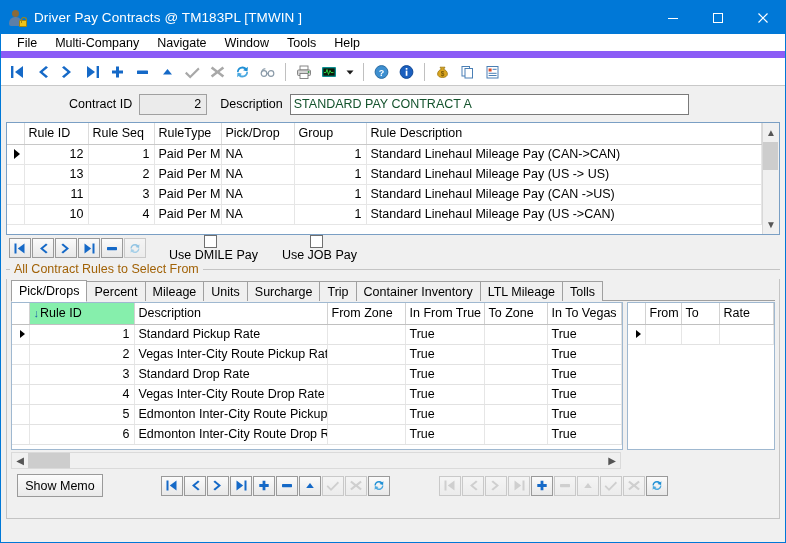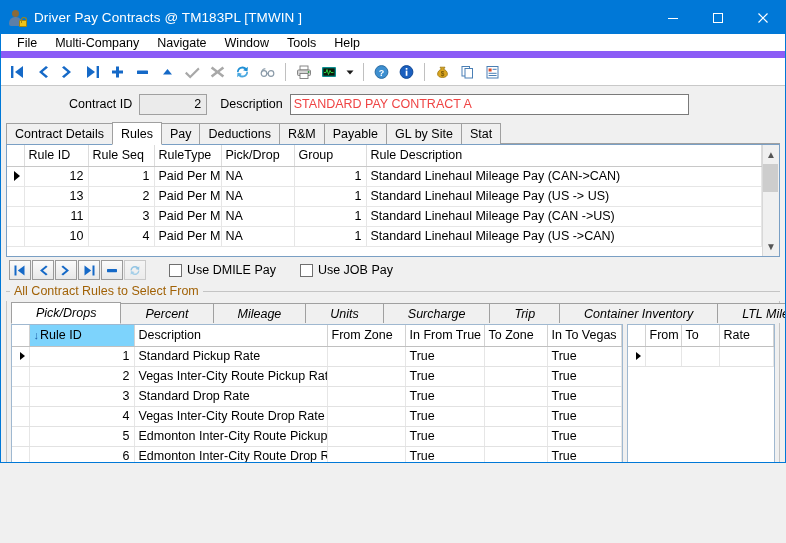--- a/index.html
+++ b/index.html
@@ -5,21 +5,21 @@
   * { box-sizing: border-box; }
   html, body {
     margin: 0; padding: 0;
     width: 786px; height: 543px;
     overflow: hidden;
     font-family: "Liberation Sans", sans-serif;
     font-size: 12px;
     background: #f0f0f0;
   }
   #app {
-    width: 786px; height: 463px;
+    width: 786px; height: 543px;
     position: relative;
     background: #f0f0f0;
     border: 1px solid #0078d7;
     overflow: hidden;
   }
 
   
   .titlebar {
     height: 33px;
     background: #0078d7;
@@ -134,21 +134,21 @@
     padding: 2px 5px 0 0;
     font-size: 12.5px;
     color: #000;
   }
   .fld-desc {
     width: 399px; height: 21px;
     background: #ffffff;
     border: 1px solid #7a7a7a;
     padding: 2px 0 0 3px;
     font-size: 12.5px;
-    color: #ef4444;
+    color: #14532d;
     overflow: hidden;
     white-space: nowrap;
   }
   .gap-left { margin-left: 13px; }
 
   
   .tabstrip {
     height: 22px;
     display: flex;
     align-items: flex-end;
@@ -275,20 +275,21 @@
     border: 1px solid #9a9a9a;
     background: linear-gradient(#fbfbfb, #e8e8e8);
     display: flex; align-items: center; justify-content: center;
     margin-right: 1px;
   }
   .navbtn.disabled { opacity: 0.45; }
   .cb-wrap {
     display: flex; align-items: center;
     margin-left: 22px;
     font-size: 12.5px;
+    flex-direction: column;
   }
   .cbox {
     width: 13px; height: 13px;
     border: 1px solid #6f6f6f;
     background: #fff;
     margin-right: 5px;
   }
 
   
   .groupbox {
@@ -328,31 +329,30 @@
     margin-top: 2px;
     position: relative;
   }
   .subtabstrip:after {
     content: ""; position: absolute;
     left: 4px; right: 4px; bottom: 0; height: 1px;
     background: #a0a0a0;
   }
   .subtab {
     height: 20px;
-    padding: 0 24px;
+    padding: 0 7px;
     display: flex; align-items: center;
     font-size: 12.5px;
     background: #f0f0f0;
     border: 1px solid #a0a0a0;
     border-bottom: none;
     margin-right: -1px;
     white-space: nowrap;
     position: relative;
     z-index: 1;
-    font-style: italic;
   }
   .subtab.active {
     background: #ffffff;
     height: 22px;
     margin-bottom: -1px;
     z-index: 3;
     border-bottom: 1px solid #ffffff;
   }
 
   
@@ -385,21 +385,21 @@
     font-weight: normal;
     text-align: left;
     background: #fff;
     border-right: 1px solid #d2d2d2;
     border-bottom: 1px solid #c0c0c0;
     padding: 2px 0 3px 4px;
     height: 21px;
     white-space: nowrap;
     overflow: hidden;
   }
-  .bgrid th.sorted { background: #7dd3fc; }
+  .bgrid th.sorted { background: #86efac; }
   .bgrid td {
     border-right: 1px solid #e6e6e6;
     border-bottom: 1px solid #e2e2e2;
     padding: 1px 0 2px 4px;
     height: 20px;
     white-space: nowrap;
     overflow: hidden;
   }
   .bgrid td.num { text-align: right; padding-right: 4px; }
   .sort-arrow {
@@ -627,30 +627,20 @@
   </div>
 
   <div class="fields">
     <div style="width:22px"></div>
     <div class="fld-label">Contract ID</div>
     <div class="fld-contract">2</div>
     <div class="fld-label gap-left">Description</div>
     <div class="fld-desc">STANDARD PAY CONTRACT A</div>
   </div>
 
-  <div class="tabstrip">
-    <div class="tab">Contract Details</div>
-    <div class="tab active">Rules</div>
-    <div class="tab">Pay</div>
-    <div class="tab">Deductions</div>
-    <div class="tab">R&amp;M</div>
-    <div class="tab">Payable</div>
-    <div class="tab">GL by Site</div>
-    <div class="tab">Stat</div>
-  </div>
 
   <div class="topgrid-wrap">
     <div style="flex:1; overflow:hidden;">
       <table class="grid">
         <colgroup>
           <col style="width:17px">
             <col style="width:64px">
             <col style="width:66px">
           <col style="width:67px">
             <col style="width:73px">

